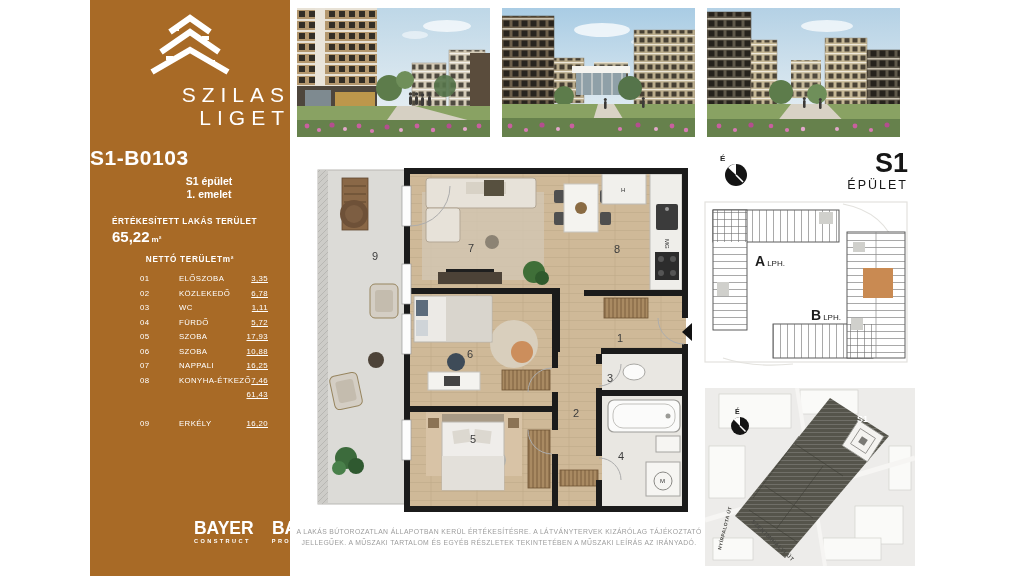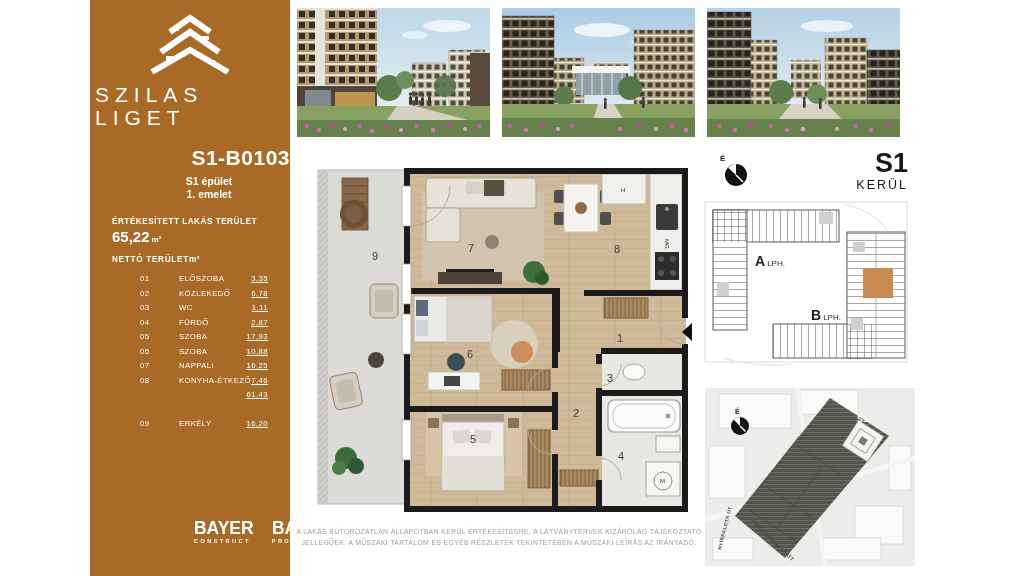--- a/index.html
+++ b/index.html
@@ -1,30 +1,30 @@
 <!DOCTYPE html>
 <html><head>
 <meta charset="utf-8">
 <style>
   html,body{margin:0;padding:0;background:#fff;}
   .page{position:relative;width:1024px;height:576px;background:#fff;overflow:hidden;
         font-family:"Liberation Sans",sans-serif;-webkit-font-smoothing:antialiased;}
   
   .sidebar{position:absolute;left:90px;top:0;width:200px;height:576px;background:#A86A26;color:#fff;}
   .logo{position:absolute;top:10px;left:50%;transform:translateX(-50%);}
-  .brand{position:absolute;top:84px;width:100%;text-align:left;font-size:21px;
+  .brand{position:absolute;top:84px;width:100%;text-align:right;font-size:21px;
          letter-spacing:6px;line-height:1.08;font-weight:400;padding-left:5px;box-sizing:border-box;}
-  .unit-id{position:absolute;top:146px;width:100%;text-align:right;font-size:21px;
+  .unit-id{position:absolute;top:146px;width:100%;text-align:left;font-size:21px;
            font-weight:800;letter-spacing:.5px;}
   .unit-sub{position:absolute;top:175px;width:100%;text-align:center;font-size:10.5px;
             font-weight:700;line-height:1.2;padding-left:19px;}
   .sold-label{position:absolute;top:217px;left:22px;right:16px;font-size:8.2px;font-weight:700;letter-spacing:.5px;}
   .sold-value{position:absolute;top:228px;left:22px;font-size:15px;font-weight:800;}
   .sold-value .u{font-size:8px;font-weight:700;margin-left:2px;}
-  .net-head{position:absolute;top:255px;left:22px;right:22px;display:flex;justify-content:flex-start;
+  .net-head{position:absolute;top:255px;left:22px;right:22px;display:flex;justify-content:center;
             font-size:8.2px;font-weight:700;letter-spacing:.7px;}
   .area-rows{position:absolute;top:274px;left:22px;right:22px;}
   .arow{display:flex;align-items:baseline;height:14.5px;font-size:7.8px;letter-spacing:.4px;}
   .anum{width:39px;flex:none;padding-left:28px;}
   .anm{flex:1;}
   .aval{text-align:right;flex:none;text-decoration:underline;}
   .arow.subtotal{height:15px;}
   .arow.balcony{margin-top:14px;}
   .logos{position:absolute;left:104px;top:518px;display:flex;gap:13px;}
   .blogo{color:#fff;line-height:1;}
@@ -96,21 +96,21 @@
           <span class="aval">6,78</span>
         </div>
         <div class="arow">
           <span class="anum">03</span>
           <span class="anm">WC</span>
           <span class="aval">1,11</span>
         </div>
         <div class="arow">
           <span class="anum">04</span>
           <span class="anm">FÜRDŐ</span>
-          <span class="aval">2,87</span>
+          <span class="aval">5,72</span>
         </div>
         <div class="arow">
           <span class="anum">05</span>
           <span class="anm">SZOBA</span>
           <span class="aval">17,93</span>
         </div>
         <div class="arow">
           <span class="anum">06</span>
           <span class="anm">SZOBA</span>
           <span class="aval">10,88</span>
@@ -488,21 +488,21 @@
   </svg>
 
   <svg class="north-ttl" width="40" height="42" viewBox="0 0 40 42">
     <text x="6" y="11" font-size="8" font-weight="bold" fill="#222">É</text>
     <circle cx="22" cy="25" r="11" fill="#141414"></circle>
     <path d="M22 25 L22 14 A11 11 0 0 0 14.2 17.8 Z" fill="#fff"></path>
     <path d="M22 25 L29 32" stroke="#fff" stroke-width="1.6"></path>
   </svg>
   <div class="bld-title">
     <div class="t1">S1</div>
-    <div class="t2">KERÜL</div>
+    <div class="t2">ÉPÜLET</div>
   </div>
 
   <svg class="overview" viewBox="0 0 207 176">
     <defs>
       <pattern id="pv" width="7" height="40" patternUnits="userSpaceOnUse">
         <path d="M0.5 0 V40" stroke="#6f6f6f" stroke-width=".6"></path>
       </pattern>
       <pattern id="ph" width="40" height="7" patternUnits="userSpaceOnUse">
         <path d="M0 0.5 H40" stroke="#6f6f6f" stroke-width=".6"></path>
       </pattern>

